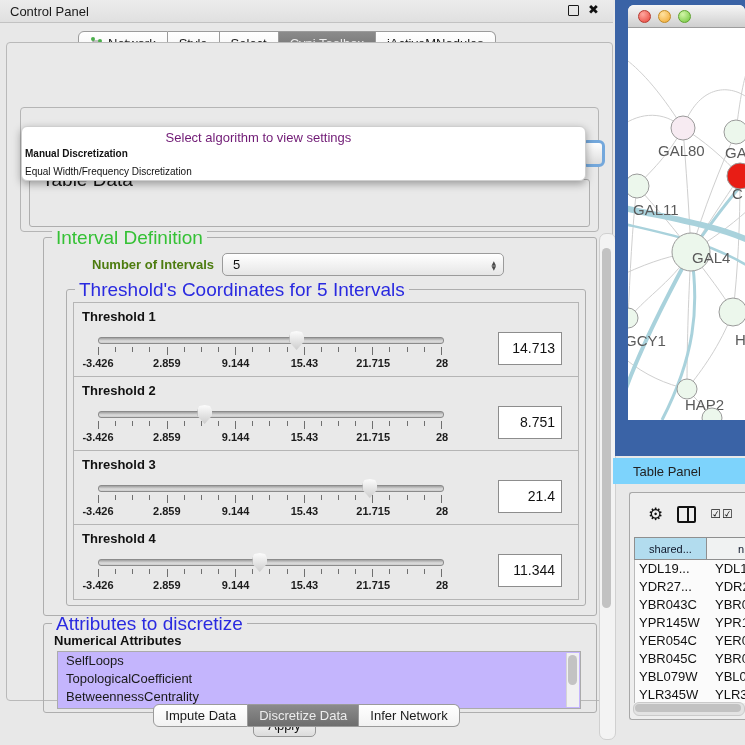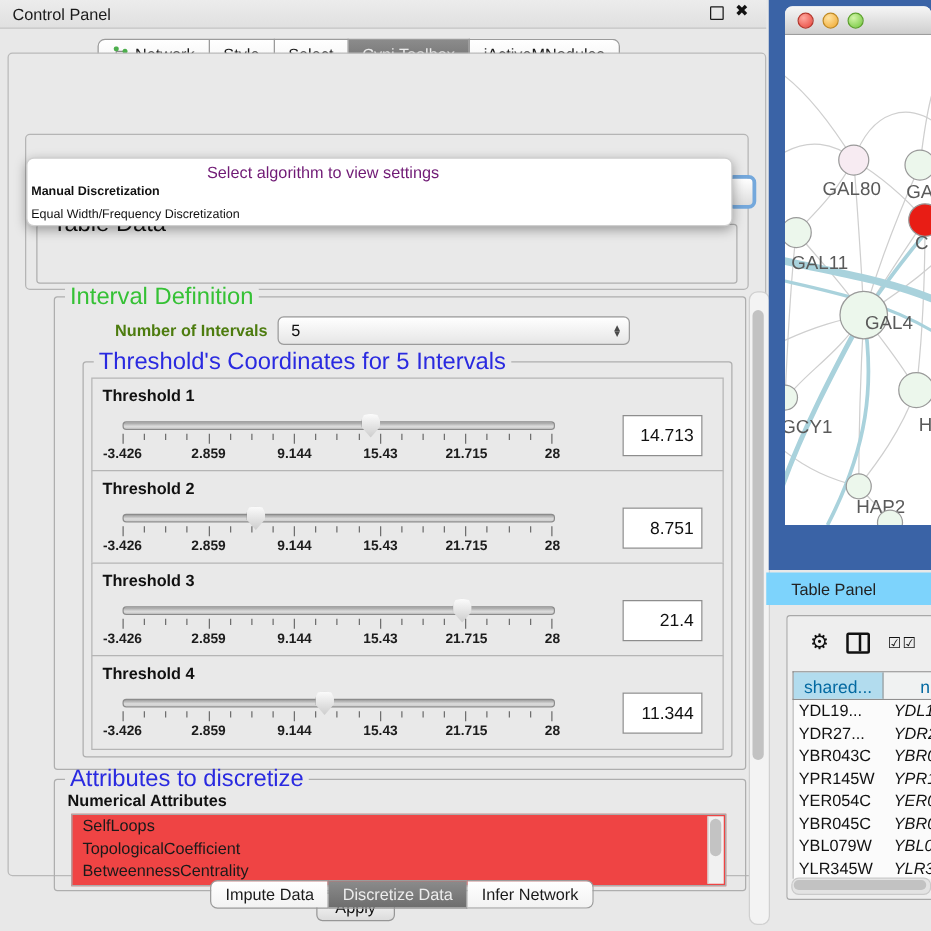--- a/index.html
+++ b/index.html
@@ -13,21 +13,21 @@
   #cp-titlebar{left:0;top:0;width:613px;height:22px;background:linear-gradient(#ececec,#e0e0e0);
     border-bottom:1px solid #c2c2c2;display:flex;align-items:center;}
   #cp-title{margin-left:10px;font-size:13px;color:#1a1a1a;}
   #cp-controls{position:absolute;right:14px;top:3px;display:flex;gap:9px;align-items:center;}
   .float-glyph{width:9px;height:9px;border:1.5px solid #1a1a1a;border-radius:1px;}
   .close-glyph{font-family:"DejaVu Sans",sans-serif;font-size:13px;font-weight:bold;color:#111;line-height:14px;}
 
   
   .tabrow{display:flex;align-items:stretch;}
   #top-tabs{left:78px;top:31px;height:25px;}
-  #bottom-tabs{left:0;top:704px;width:613px;height:23px;justify-content:center;padding-left:15px;}
+  #bottom-tabs{left:0;top:704px;width:613px;height:23px;justify-content:center;}
   .tab{display:flex;align-items:center;gap:5px;padding:0 11px;font-size:13px;color:#1a1a1a;
     background:linear-gradient(#ffffff,#f2f2f2);border:1px solid #9b9b9b;border-left:none;
     white-space:nowrap;cursor:default;}
   .tab:first-child{border-left:1px solid #9b9b9b;border-radius:6px 0 0 6px;}
   .tab:last-child{border-radius:0 6px 6px 0;}
   .tab.sel{background:linear-gradient(#8b8b8b,#6e6e6e);color:#ededed;}
   .net-icon{width:13px;height:13px;}
 
   
   #content-pane{left:6px;top:42px;width:605px;height:657px;background:#e9e9e9;
@@ -75,21 +75,21 @@
   .tick{width:1px;height:5px;background:#6f6f6f;}
   .tick.major{height:8px;}
   .scalelabels{position:absolute;left:0;top:27px;width:100%;height:14px;}
   .scalelabels span{position:absolute;transform:translateX(-50%);font-size:11px;font-weight:bold;color:#1c1c1c;white-space:nowrap;}
   .valbox{position:absolute;right:16px;top:29px;width:56px;height:31px;background:#fff;border:1px solid #8d8d8d;
     font-size:14px;color:#111;text-align:right;line-height:31px;padding-right:6px;}
 
   
   #attr-group{left:36px;top:580px;width:552px;height:88px;}
   #attr-list-label{position:absolute;left:10px;top:9px;font-size:13px;font-weight:bold;color:#111;}
-  #attr-list{position:absolute;left:13px;top:27px;width:522px;height:56px;background:#ef4444;border:1px solid #ababab;overflow:hidden;}
+  #attr-list{position:absolute;left:13px;top:27px;width:522px;height:56px;background:#c4b5fd;border:1px solid #ababab;overflow:hidden;}
   .attr-item{font-size:13px;color:#1a1a1a;padding-left:8px;line-height:18px;white-space:nowrap;}
   #attr-scroll{position:absolute;right:1px;top:1px;width:12px;height:54px;background:#f1f1f1;border-left:1px solid #d5d5d5;}
   #attr-thumb{position:absolute;left:1px;top:2px;width:9px;height:30px;background:#c3c3c3;border-radius:5px;}
 
   #apply-btn{left:246px;top:671px;width:61px;height:21px;background:linear-gradient(#ffffff,#dcdcdc);
     border:1px solid #979797;border-radius:5px;font-size:13px;color:#111;display:flex;align-items:center;justify-content:center;}
 
   #cp-scrollbar{left:592px;top:190px;width:15px;height:505px;background:#f3f3f3;border:1px solid #d0d0d0;border-radius:7px;}
   #cp-scroll-thumb{position:absolute;left:2px;top:14px;width:9px;height:360px;background:#c2c2c2;border-radius:5px;}
 
@@ -107,28 +107,28 @@
   #tablepanel-bar{left:613px;top:458px;width:132px;height:26px;background:#7dd3fc;display:flex;align-items:center;}
   #tablepanel-title{margin-left:20px;font-size:13px;color:#222;}
 
   #table-box{left:629px;top:492px;width:116px;height:226px;background:#eeeeee;border:1px solid #a8a8a8;border-right:none;border-radius:3px 0 0 3px;}
   #table-toolbar{position:absolute;left:0;top:0;width:100%;height:42px;display:flex;align-items:center;gap:14px;padding-left:18px;box-sizing:border-box;}
   .gear-glyph{font-family:"DejaVu Sans",sans-serif;font-size:17px;color:#111;line-height:18px;}
   .cols-glyph{width:15px;height:13px;border:2px solid #111;border-radius:2px;position:relative;}
   .cols-glyph:before{content:"";position:absolute;left:50%;top:0;width:2px;height:100%;background:#111;}
   .checks{display:flex;gap:1px;font-family:"DejaVu Sans",sans-serif;font-size:12px;color:#111;}
   #table-header{position:absolute;left:4px;top:44px;right:0;height:23px;display:flex;border:1px solid #8f8f8f;border-right:none;box-sizing:border-box;}
-  .hcell{font-size:14px;color:#0369a1;display:flex;align-items:center;box-sizing:border-box;}
+  .hcell{font-size:11px;color:#0f172a;display:flex;align-items:center;box-sizing:border-box;}
   .hcell.c0{width:72px;background:#b2dcee;justify-content:center;border-right:1px solid #8f8f8f;}
   .hcell.c1{flex:1;background:#f0f2f2;justify-content:flex-end;padding-right:2px;}
   #table-rows{position:absolute;left:4px;top:67px;right:0;height:143px;overflow:hidden;background:#fbfbfb;border-left:1px solid #bbb;}
   .trow{display:flex;height:18px;line-height:18px;}
   .tcell{font-size:13px;color:#111;white-space:nowrap;overflow:hidden;}
   .tcell.c0{width:70px;padding-left:4px;}
-  .tcell.c1{flex:1;padding-left:6px;font-style:italic;}
+  .tcell.c1{flex:1;padding-left:6px;}
   #table-hscroll{position:absolute;left:3px;bottom:3px;right:1px;height:12px;background:#e3e3e3;border:1px solid #cacaca;border-radius:6px;}
   #table-hthumb{position:absolute;left:1px;top:1px;width:96%;height:8px;background:#c2c2c2;border-radius:4px;}
 </style>
 </head>
 <body>
 
 <div id="control-panel" class="abs">
 
   <div id="cp-titlebar" class="abs">
     <span id="cp-title">Control Panel</span>

